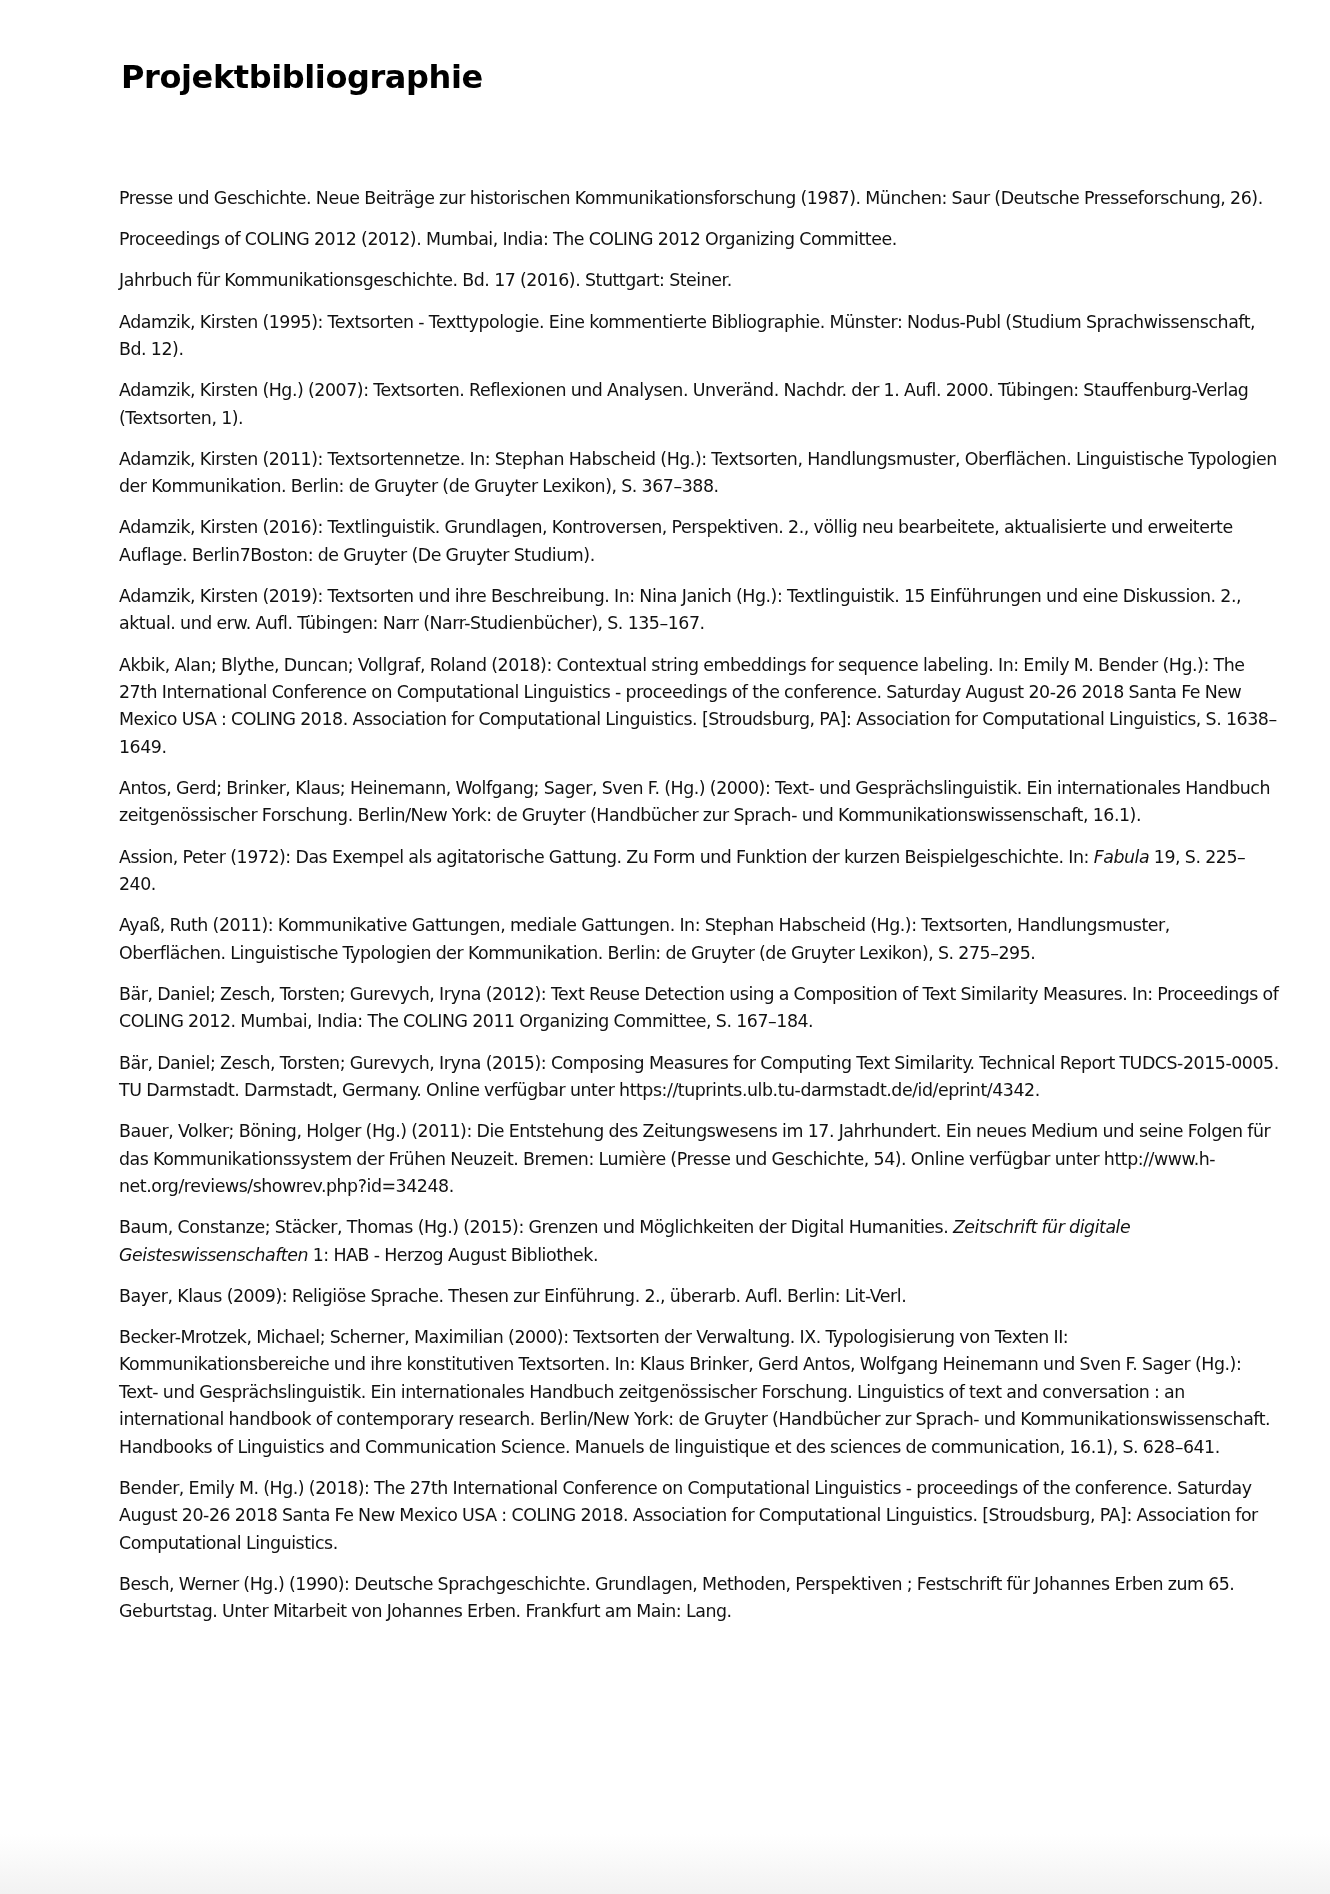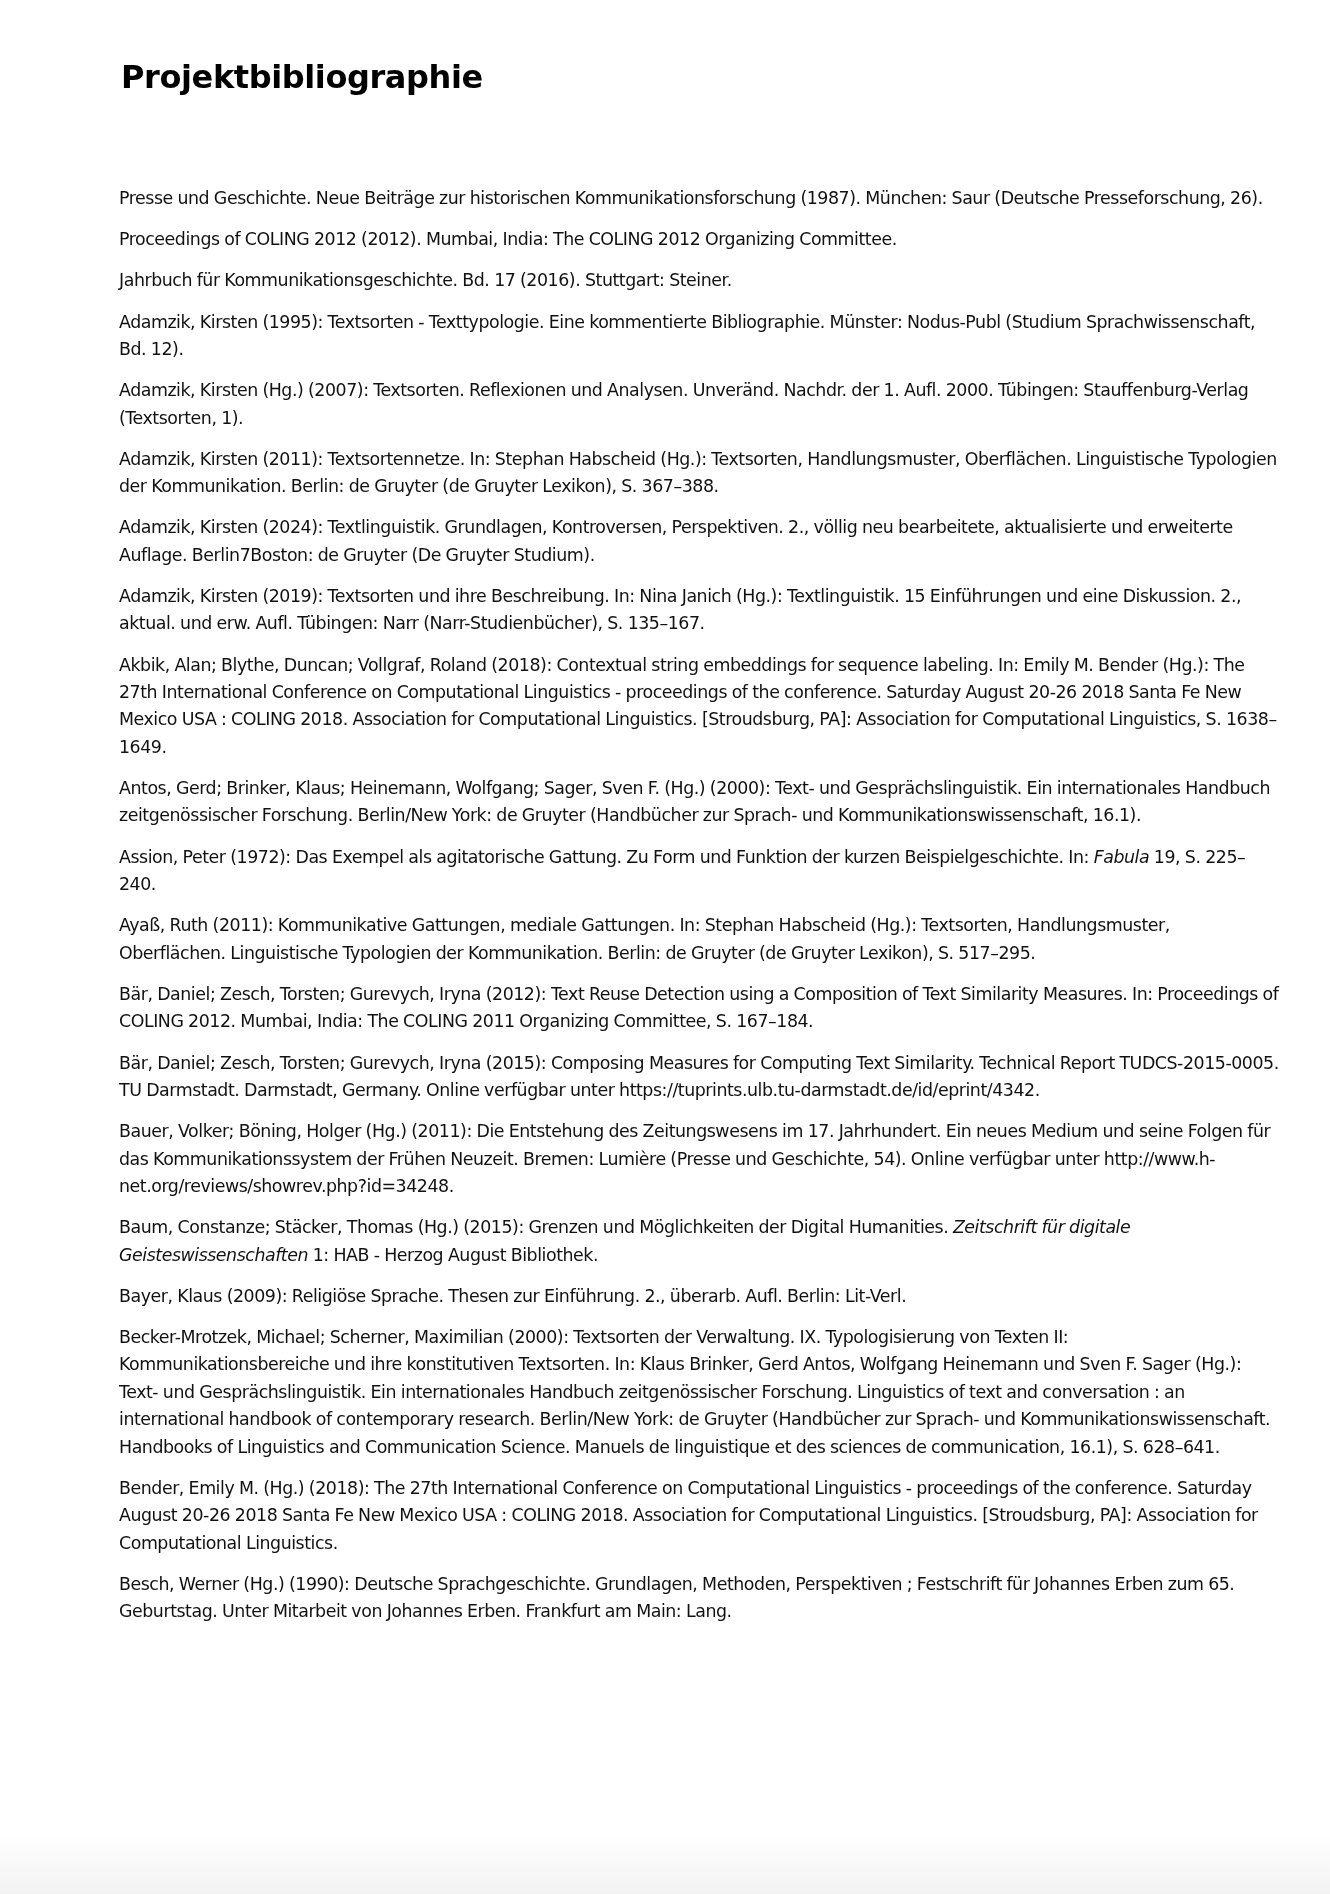--- a/index.html
+++ b/index.html
@@ -70,26 +70,26 @@
 
 <div class="page">
   <h1 class="title">Projektbibliographie</h1>
   <ul class="bib-list" id="bib-list">
       <li class="bib-entry"><span>Presse und Geschichte. Neue Beiträge zur historischen Kommunikationsforschung (1987). München: Saur (Deutsche Presseforschung, 26).</span></li>
       <li class="bib-entry"><span>Proceedings of COLING 2012 (2012). Mumbai, India: The COLING 2012 Organizing Committee.</span></li>
       <li class="bib-entry"><span>Jahrbuch für Kommunikationsgeschichte. Bd. 17 (2016). Stuttgart: Steiner.</span></li>
       <li class="bib-entry"><span>Adamzik, Kirsten (1995): Textsorten - Texttypologie. Eine kommentierte Bibliographie. Münster: Nodus-Publ (Studium Sprachwissenschaft, Bd. 12).</span></li>
       <li class="bib-entry"><span>Adamzik, Kirsten (Hg.) (2007): Textsorten. Reflexionen und Analysen. Unveränd. Nachdr. der 1. Aufl. 2000. Tübingen: Stauffenburg-Verlag (Textsorten, 1).</span></li>
       <li class="bib-entry"><span>Adamzik, Kirsten (2011): Textsortennetze. In: Stephan Habscheid (Hg.): Textsorten, Handlungsmuster, Oberflächen. Linguistische Typologien der Kommunikation. Berlin: de Gruyter (de Gruyter Lexikon), S. 367–388.</span></li>
-      <li class="bib-entry"><span>Adamzik, Kirsten (2024): Textlinguistik. Grundlagen, Kontroversen, Perspektiven. 2., völlig neu bearbeitete, aktualisierte und erweiterte Auflage. Berlin7Boston: de Gruyter (De Gruyter Studium).</span></li>
+      <li class="bib-entry"><span>Adamzik, Kirsten (2016): Textlinguistik. Grundlagen, Kontroversen, Perspektiven. 2., völlig neu bearbeitete, aktualisierte und erweiterte Auflage. Berlin7Boston: de Gruyter (De Gruyter Studium).</span></li>
       <li class="bib-entry"><span>Adamzik, Kirsten (2019): Textsorten und ihre Beschreibung. In: Nina Janich (Hg.): Textlinguistik. 15 Einführungen und eine Diskussion. 2., aktual. und erw. Aufl. Tübingen: Narr (Narr-Studienbücher), S. 135–167.</span></li>
       <li class="bib-entry"><span>Akbik, Alan; Blythe, Duncan; Vollgraf, Roland (2018): Contextual string embeddings for sequence labeling. In: Emily M. Bender (Hg.): The 27th International Conference on Computational Linguistics - proceedings of the conference. Saturday August 20-26 2018 Santa Fe New Mexico USA : COLING 2018. Association for Computational Linguistics. [Stroudsburg, PA]: Association for Computational Linguistics, S. 1638–1649.</span></li>
       <li class="bib-entry"><span>Antos, Gerd; Brinker, Klaus; Heinemann, Wolfgang; Sager, Sven F. (Hg.) (2000): Text- und Gesprächslinguistik. Ein internationales Handbuch zeitgenössischer Forschung. Berlin/New York: de Gruyter (Handbücher zur Sprach- und Kommunikationswissenschaft, 16.1).</span></li>
       <li class="bib-entry"><span>Assion, Peter (1972): Das Exempel als agitatorische Gattung. Zu Form und Funktion der kurzen Beispielgeschichte. In: </span><em>Fabula</em><span> 19, S. 225–240.</span></li>
-      <li class="bib-entry"><span>Ayaß, Ruth (2011): Kommunikative Gattungen, mediale Gattungen. In: Stephan Habscheid (Hg.): Textsorten, Handlungsmuster, Oberflächen. Linguistische Typologien der Kommunikation. Berlin: de Gruyter (de Gruyter Lexikon), S. 517–295.</span></li>
+      <li class="bib-entry"><span>Ayaß, Ruth (2011): Kommunikative Gattungen, mediale Gattungen. In: Stephan Habscheid (Hg.): Textsorten, Handlungsmuster, Oberflächen. Linguistische Typologien der Kommunikation. Berlin: de Gruyter (de Gruyter Lexikon), S. 275–295.</span></li>
       <li class="bib-entry"><span>Bär, Daniel; Zesch, Torsten; Gurevych, Iryna (2012): Text Reuse Detection using a Composition of Text Similarity Measures. In: Proceedings of COLING 2012. Mumbai, India: The COLING 2011 Organizing Committee, S. 167–184.</span></li>
       <li class="bib-entry"><span>Bär, Daniel; Zesch, Torsten; Gurevych, Iryna (2015): Composing Measures for Computing Text Similarity. Technical Report TUDCS-2015-0005. TU Darmstadt. Darmstadt, Germany. Online verfügbar unter https://tuprints.ulb.tu-darmstadt.de/id/eprint/4342.</span></li>
       <li class="bib-entry"><span>Bauer, Volker; Böning, Holger (Hg.) (2011): Die Entstehung des Zeitungswesens im 17. Jahrhundert. Ein neues Medium und seine Folgen für das Kommunikationssystem der Frühen Neuzeit. Bremen: Lumière (Presse und Geschichte, 54). Online verfügbar unter http://www.h-net.org/reviews/showrev.php?id=34248.</span></li>
       <li class="bib-entry"><span>Baum, Constanze; Stäcker, Thomas (Hg.) (2015): Grenzen und Möglichkeiten der Digital Humanities. </span><em>Zeitschrift für digitale Geisteswissenschaften</em><span> 1: HAB - Herzog August Bibliothek.</span></li>
       <li class="bib-entry"><span>Bayer, Klaus (2009): Religiöse Sprache. Thesen zur Einführung. 2., überarb. Aufl. Berlin: Lit-Verl.</span></li>
       <li class="bib-entry"><span>Becker-Mrotzek, Michael; Scherner, Maximilian (2000): Textsorten der Verwaltung. IX. Typologisierung von Texten II: Kommunikationsbereiche und ihre konstitutiven Textsorten. In: Klaus Brinker, Gerd Antos, Wolfgang Heinemann und Sven F. Sager (Hg.): Text- und Gesprächslinguistik. Ein internationales Handbuch zeitgenössischer Forschung. Linguistics of text and conversation : an international handbook of contemporary research. Berlin/New York: de Gruyter (Handbücher zur Sprach- und Kommunikationswissenschaft. Handbooks of Linguistics and Communication Science. Manuels de linguistique et des sciences de communication, 16.1), S. 628–641.</span></li>
       <li class="bib-entry"><span>Bender, Emily M. (Hg.) (2018): The 27th International Conference on Computational Linguistics - proceedings of the conference. Saturday August 20-26 2018 Santa Fe New Mexico USA : COLING 2018. Association for Computational Linguistics. [Stroudsburg, PA]: Association for Computational Linguistics.</span></li>
       <li class="bib-entry"><span>Besch, Werner (Hg.) (1990): Deutsche Sprachgeschichte. Grundlagen, Methoden, Perspektiven ; Festschrift für Johannes Erben zum 65. Geburtstag. Unter Mitarbeit von Johannes Erben. Frankfurt am Main: Lang.</span></li>
     </ul>
   <div class="bottom-fade"></div>

